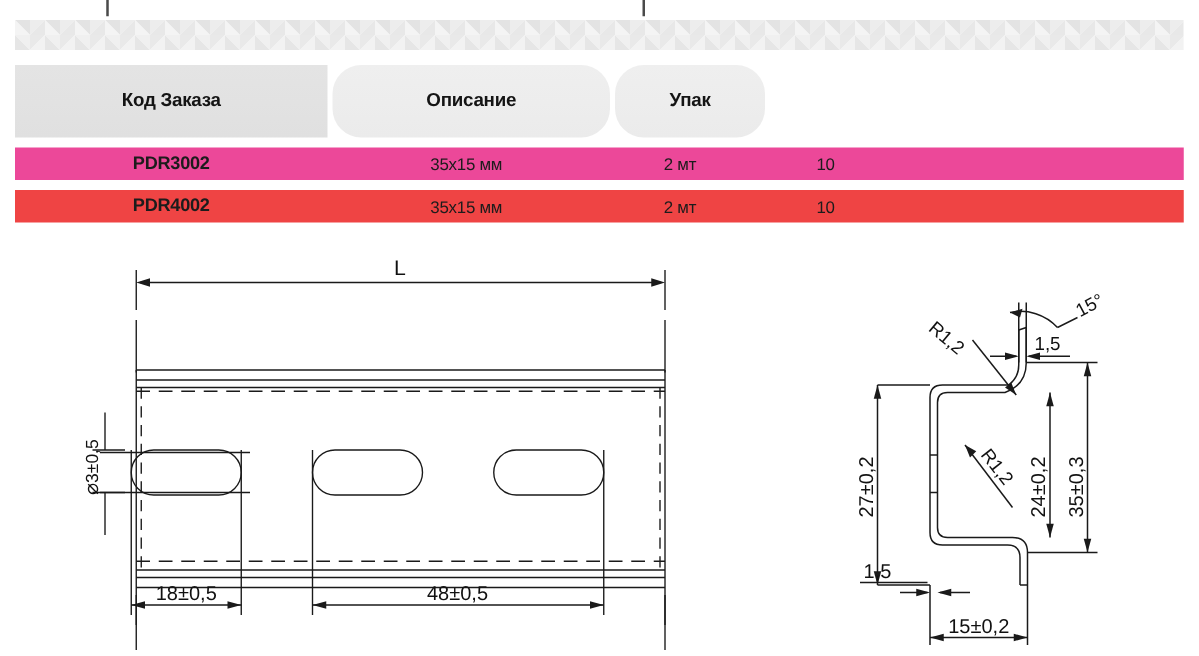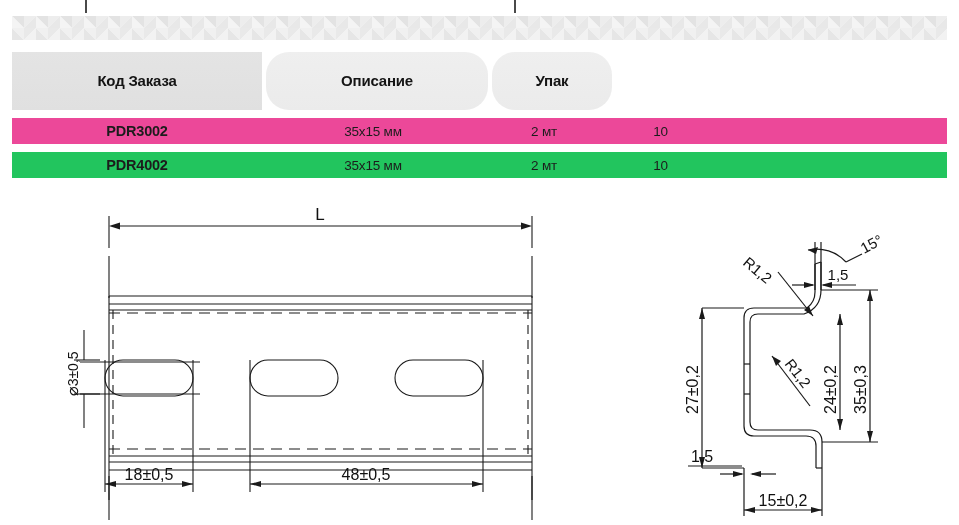--- a/index.html
+++ b/index.html
@@ -68,21 +68,21 @@
   .col-len  { width: 120px; }
   .col-pack { width: 113px; }
 
   .trow {
     display: flex;
     height: 26px;
     margin-top: 8px;
     align-items: center;
   }
   .trow.odd  { background: #ec4899; }
-  .trow.even { background: #22c55e; }
+  .trow.even { background: #ef4444; }
   .td {
     text-align: center;
     font-size: 13.5px;
     color: #1c1c1c;
     letter-spacing: -0.2px;
   }
   .td.code {
     font-weight: bold;
     font-size: 14.5px;
   }

